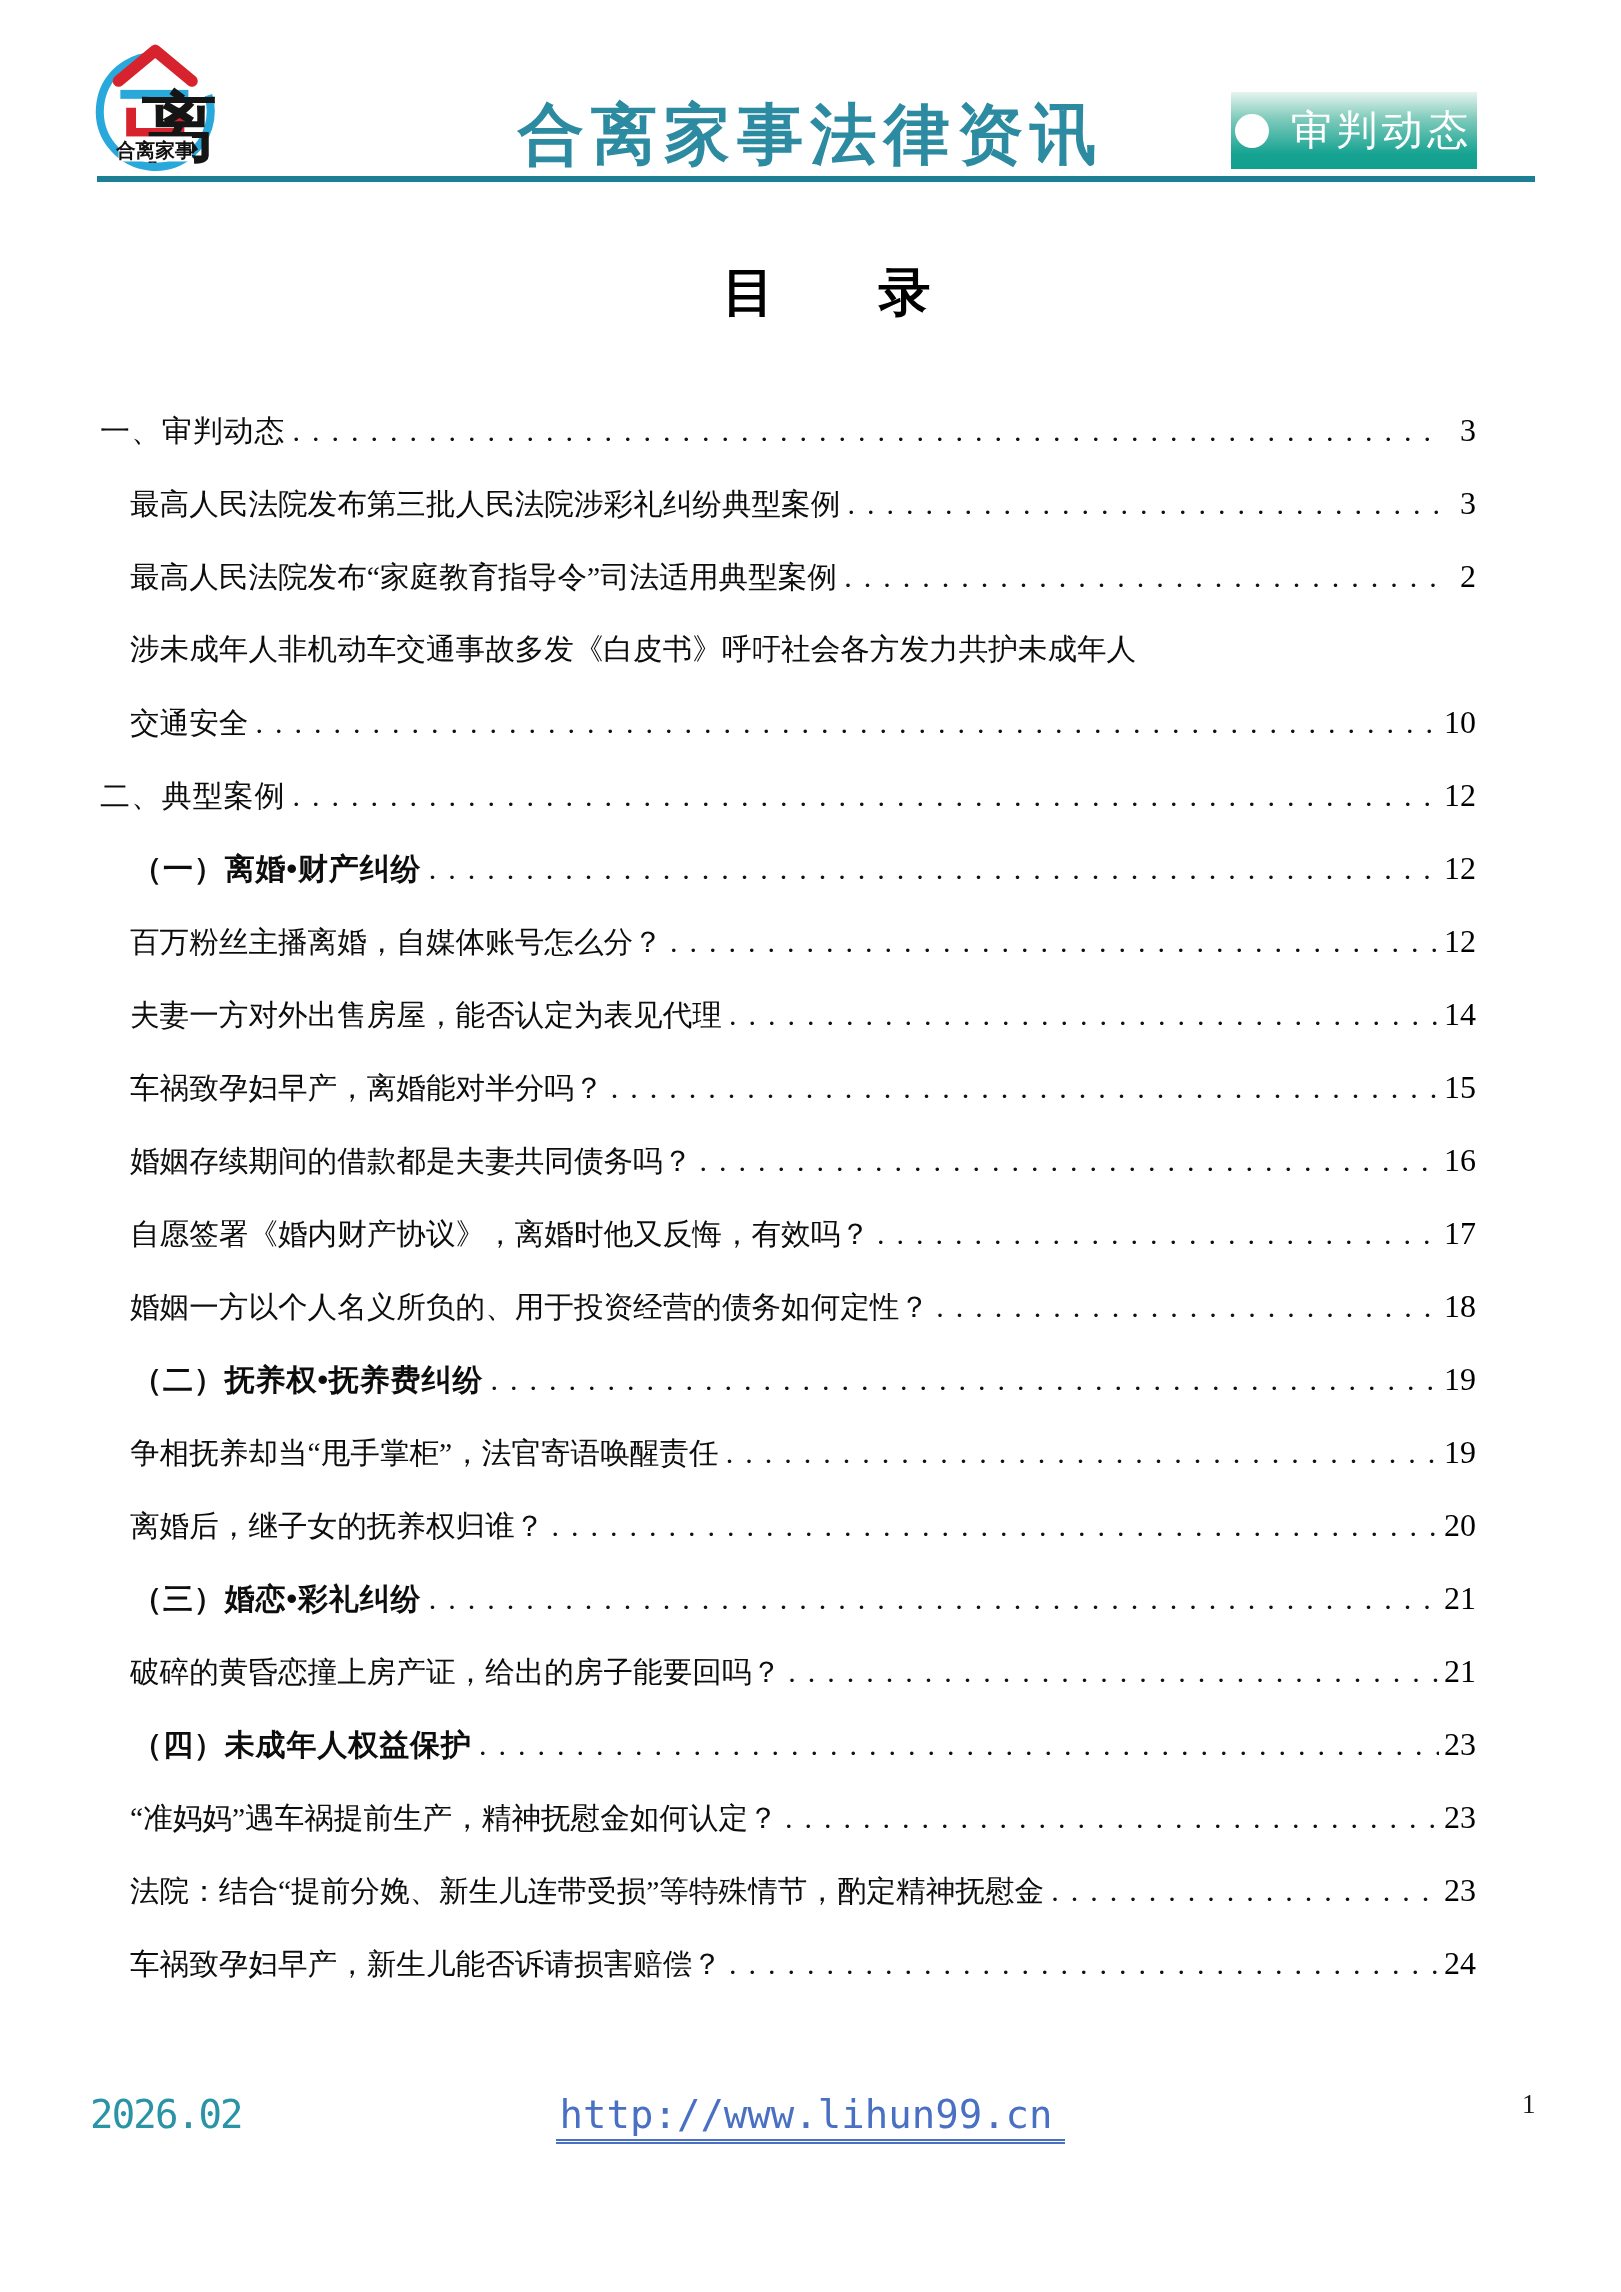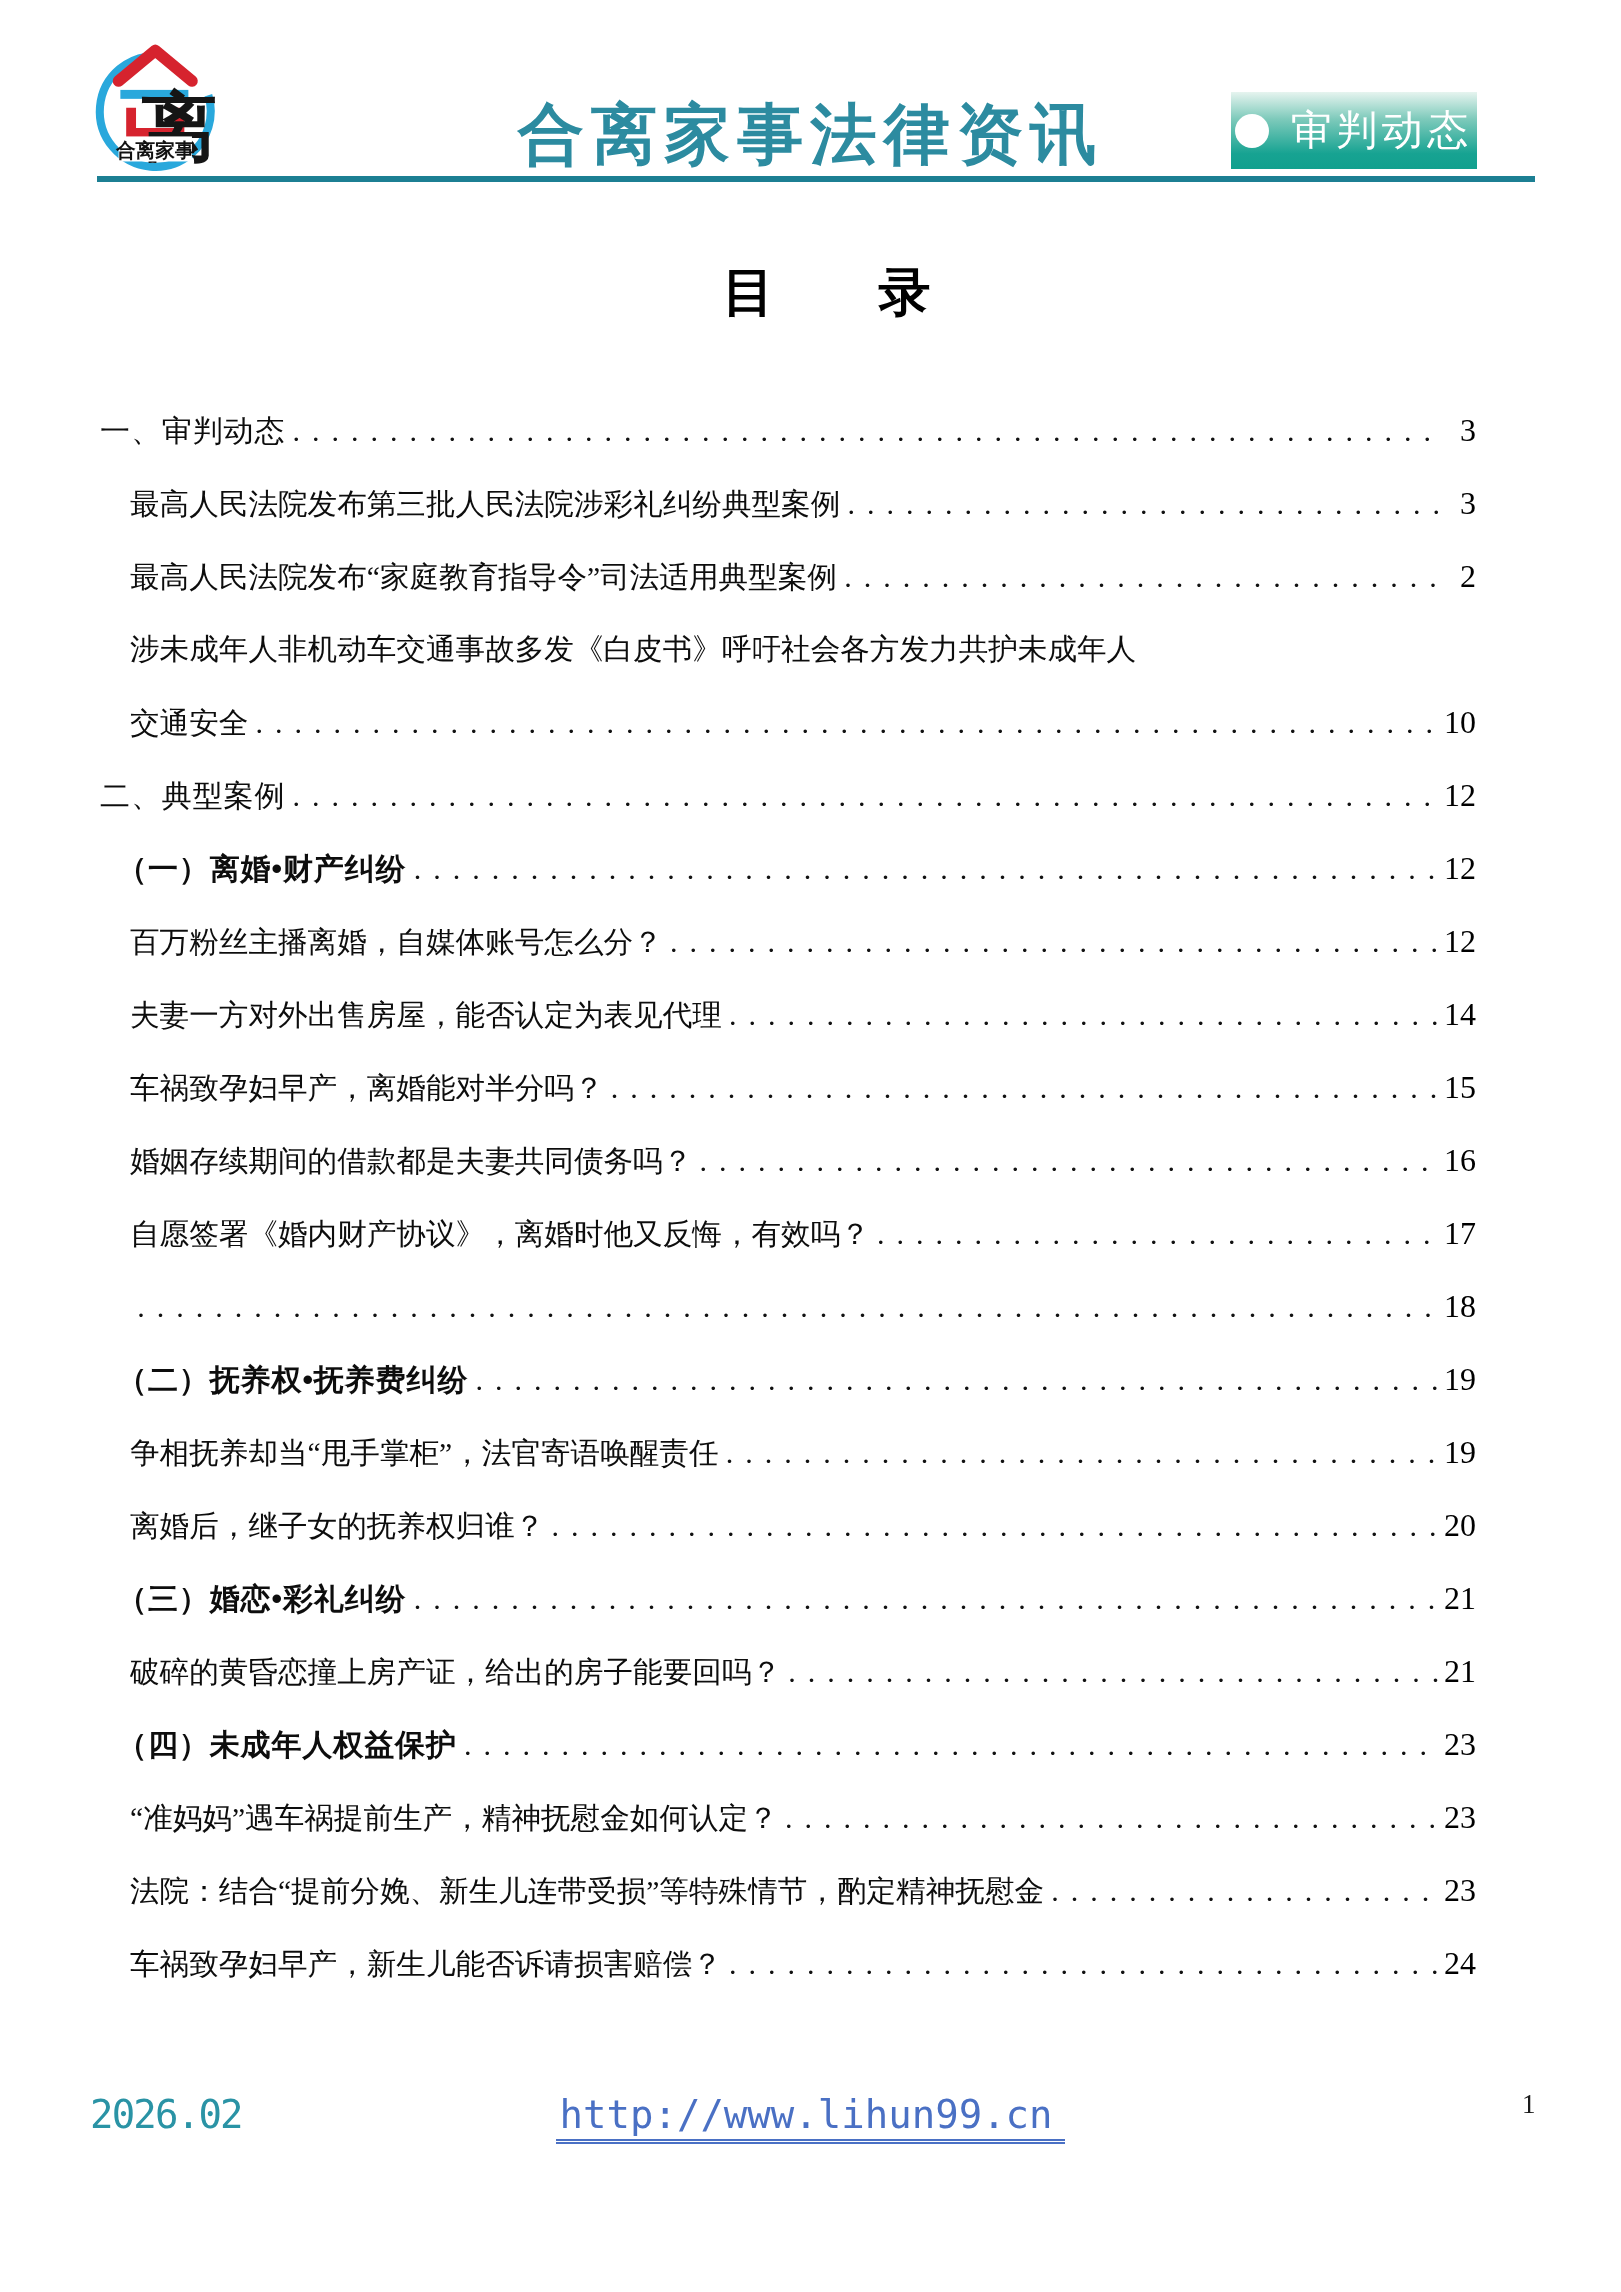--- a/index.html
+++ b/index.html
@@ -58,21 +58,21 @@
   .toc-row{
     display:flex;align-items:baseline;
     height:73px;line-height:73px;
     white-space:nowrap;
   }
   .toc-text{flex:0 0 auto;}
   .lv1 .toc-text{
     font-family:"Liberation Sans", sans-serif;
     font-weight:400;font-size:30px;letter-spacing:0.9px;
   }
-  .lv2{margin-left:17px;}
+  .lv2{margin-left:32px;}
   .lv2 .toc-text{
     font-family:"Liberation Sans", sans-serif;
     font-weight:700;font-size:30px;letter-spacing:0.9px;
   }
   .lv3{margin-left:30px;}
   .lv3 .toc-text{
     font-family:"Liberation Serif", serif;
     font-weight:400;font-size:29.6px;
   }
   .leader{
@@ -206,20 +206,21 @@
         <span class="toc-text">婚姻存续期间的借款都是夫妻共同债务吗？</span>
         <span class="leader"></span>
         <span class="toc-page">16</span>
       </div>
       <div class="toc-row lv3">
         <span class="toc-text">自愿签署《婚内财产协议》，离婚时他又反悔，有效吗？</span>
         <span class="leader"></span>
         <span class="toc-page">17</span>
       </div>
       <div class="toc-row lv3">
+        <span class="toc-text">婚姻一方以个人名义所负的、用于投资经营的债务如何定性？</span>
         <span class="leader"></span>
         <span class="toc-page">18</span>
       </div>
       <div class="toc-row lv2">
         <span class="toc-text">（二）抚养权•抚养费纠纷</span>
         <span class="leader"></span>
         <span class="toc-page">19</span>
       </div>
       <div class="toc-row lv3">
         <span class="toc-text">争相抚养却当“甩手掌柜”，法官寄语唤醒责任</span>

